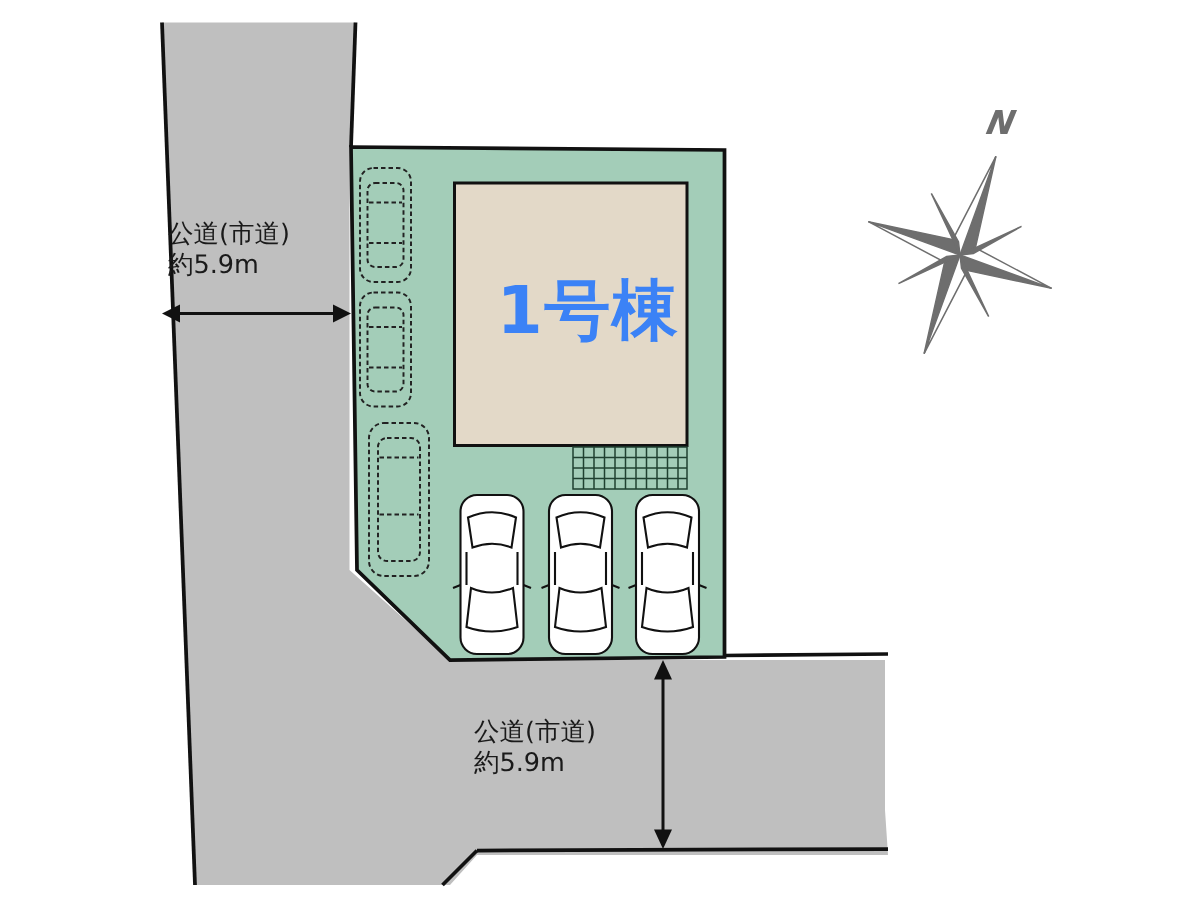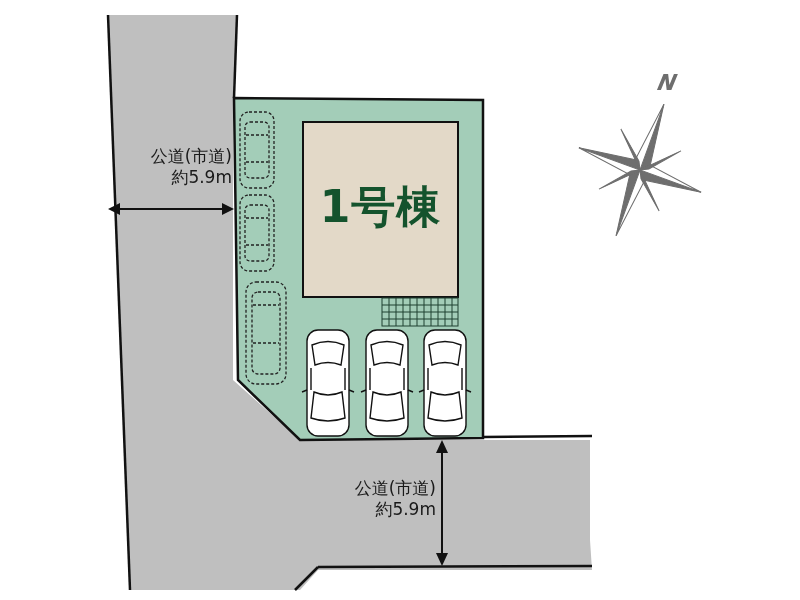--- a/index.html
+++ b/index.html
@@ -1,20 +1,20 @@
 <!DOCTYPE html>
 <html><head>
 <meta charset="utf-8">
 <style>
   html, body { margin: 0; padding: 0; background: #ffffff; }
   body { width: 800px; height: 600px; overflow: hidden; position: relative; font-family: "DejaVu Sans", "Liberation Sans", sans-serif; }
   #map { position: absolute; left: 0; top: 0; width: 800px; height: 600px; }
-  .label { position: absolute; text-align: right; color: #1a1a1a; font-size: 17px; line-height: 21px; white-space: nowrap; }
+  .label { position: absolute; text-align: left; color: #1a1a1a; font-size: 17px; line-height: 21px; white-space: nowrap; }
   .label span { display: block; }
-  .bldg-label { position: absolute; left: 303px; top: 178px; width: 155px; text-align: center; font-size: 44px; font-weight: bold; color: #14532d; letter-spacing: 1px; font-family: "DejaVu Sans", sans-serif; }
+  .bldg-label { position: absolute; left: 303px; top: 178px; width: 178px; text-align: center; font-size: 44px; font-weight: bold; color: #3b82f6; letter-spacing: 1px; font-family: "DejaVu Sans", sans-serif; }
   .north { position: absolute; left: 658px; top: 70px; font-size: 22px; font-weight: bold; font-style: italic; color: #6e6e6e; transform: skewX(-12deg); font-family: "DejaVu Sans", sans-serif; }
 </style>
 </head>
 <body>
 
 <svg id="map" viewBox="0 0 800 600" xmlns="http://www.w3.org/2000/svg">
 
   <polygon points="108,15 237,15 233,98 233,380 300,440 590,440 590,540 592,570 318,570 300,590 130,590 108,15" fill="#bfbfbf" stroke="none"></polygon>
   <line x1="108" y1="15" x2="130" y2="590" stroke="#111" stroke-width="2.5"></line>
   <line x1="237" y1="15" x2="234" y2="98" stroke="#111" stroke-width="2.5"></line>

